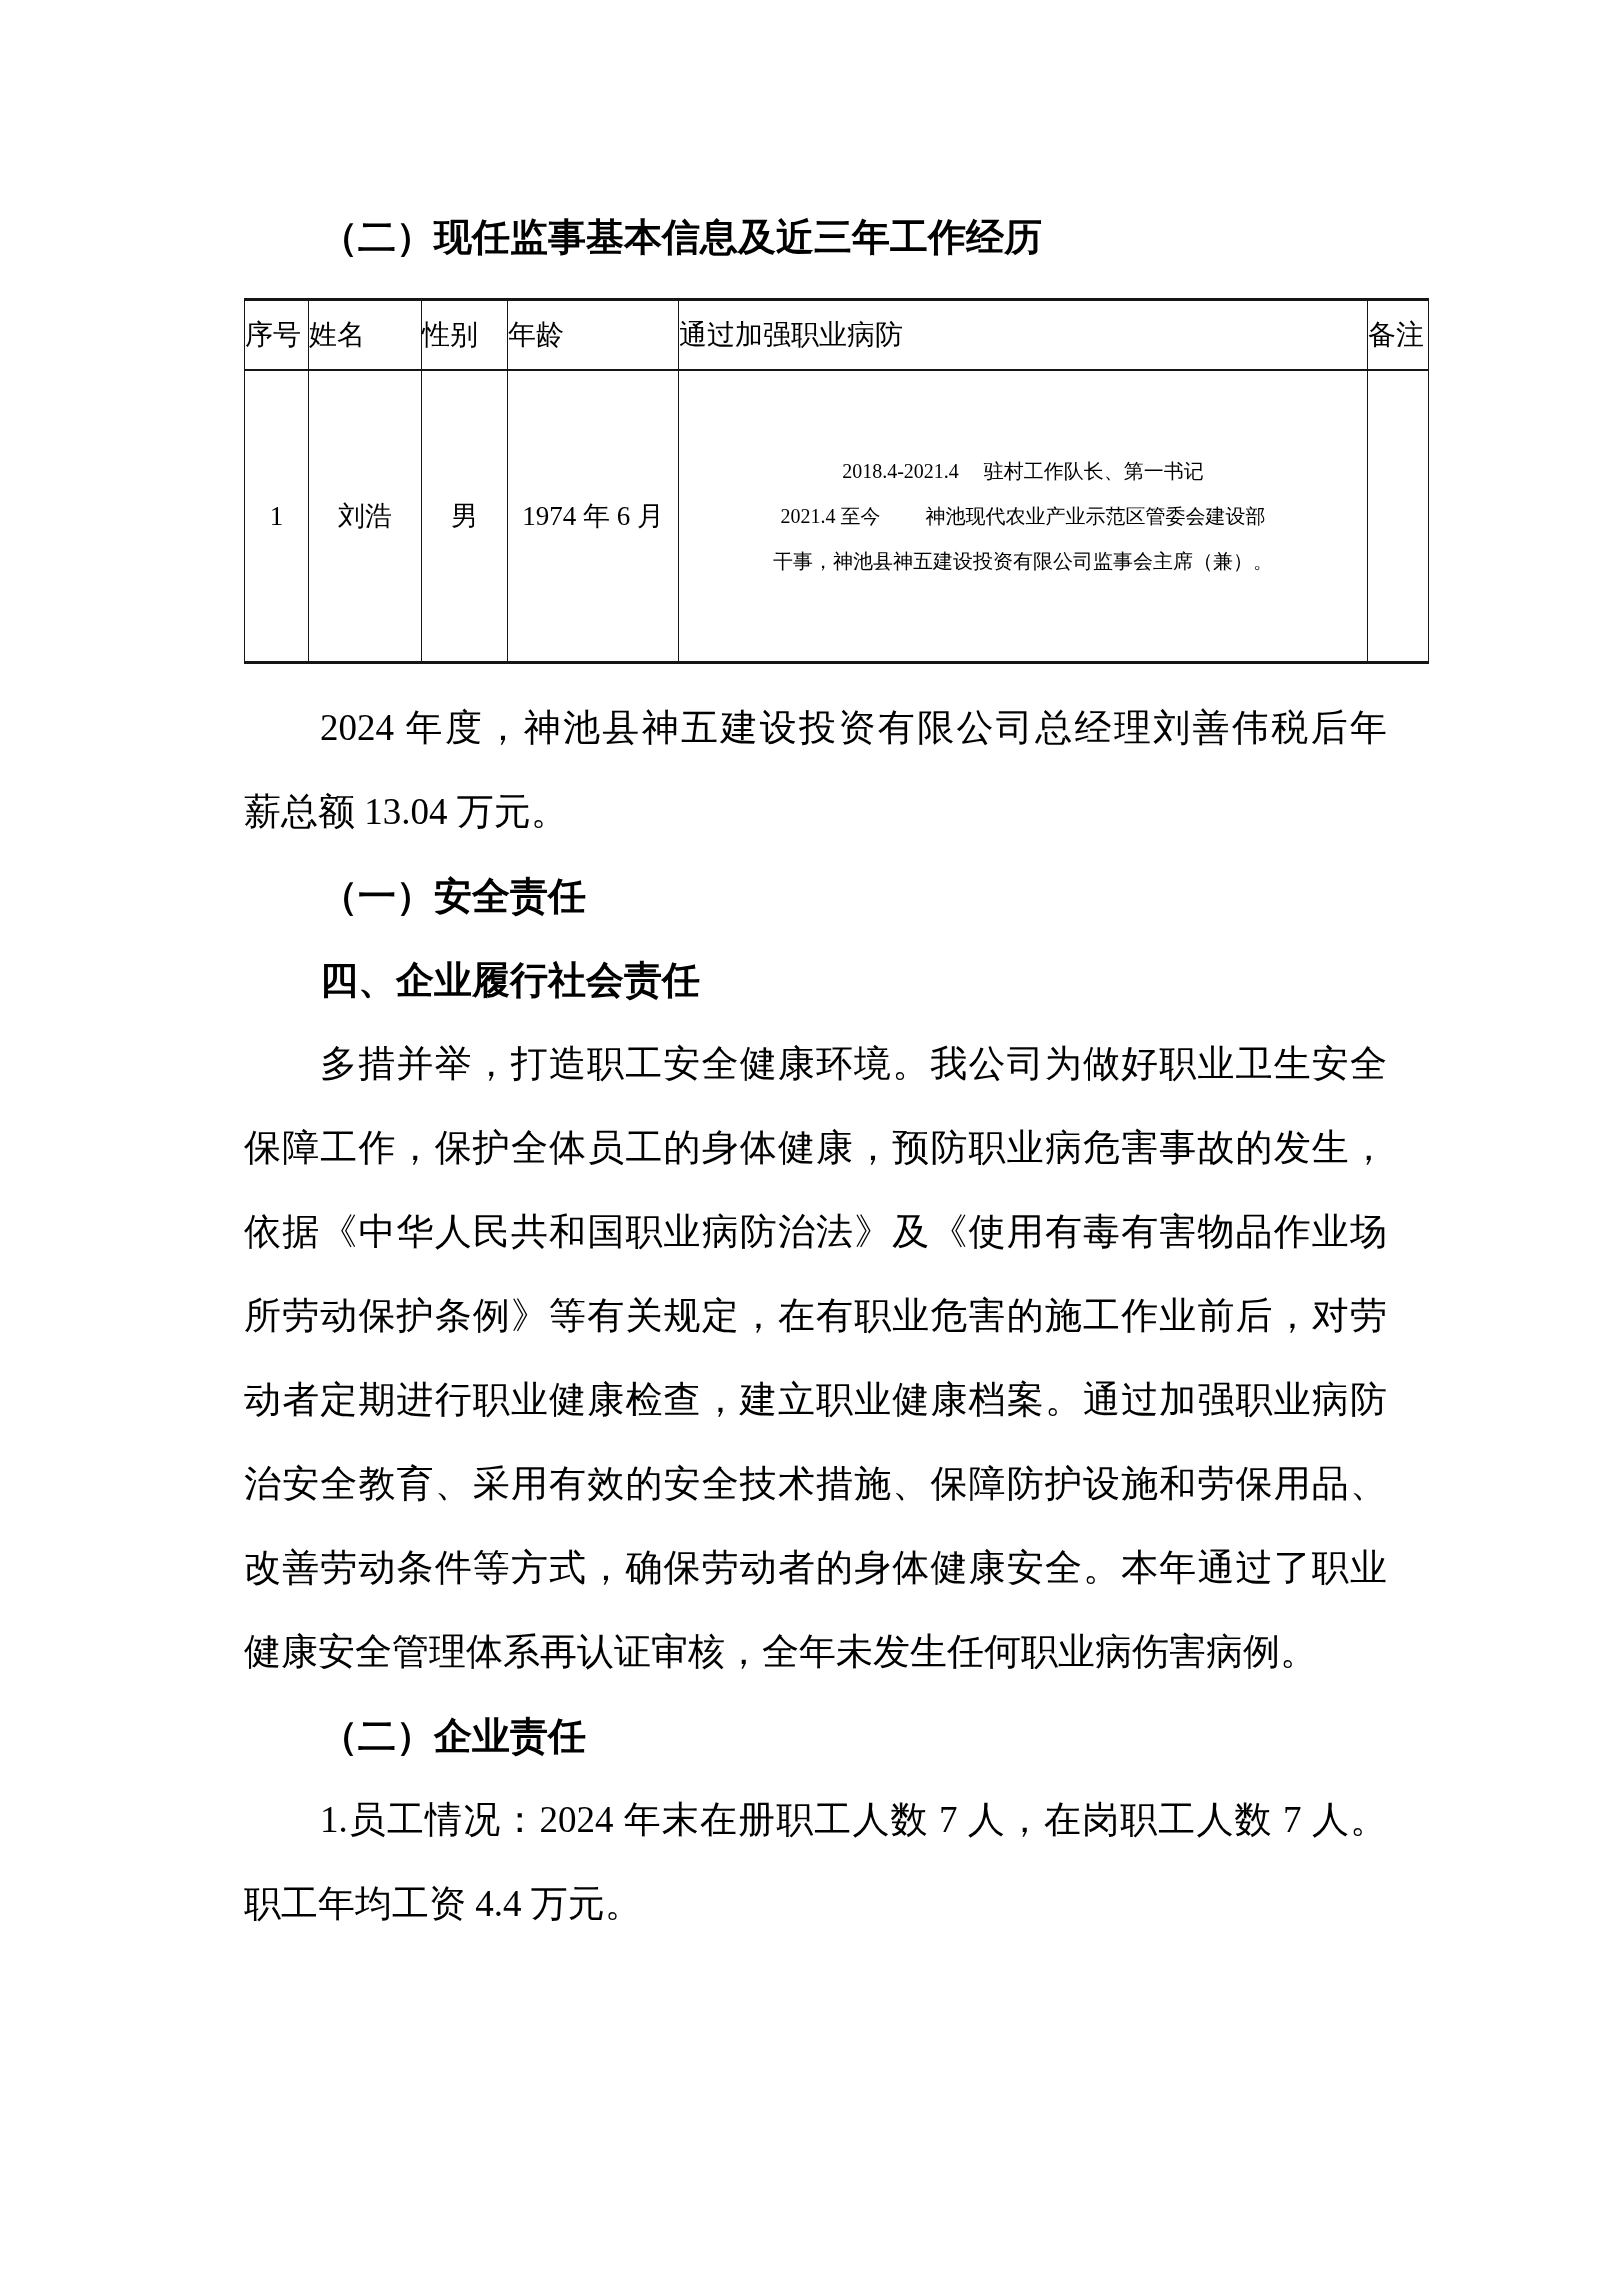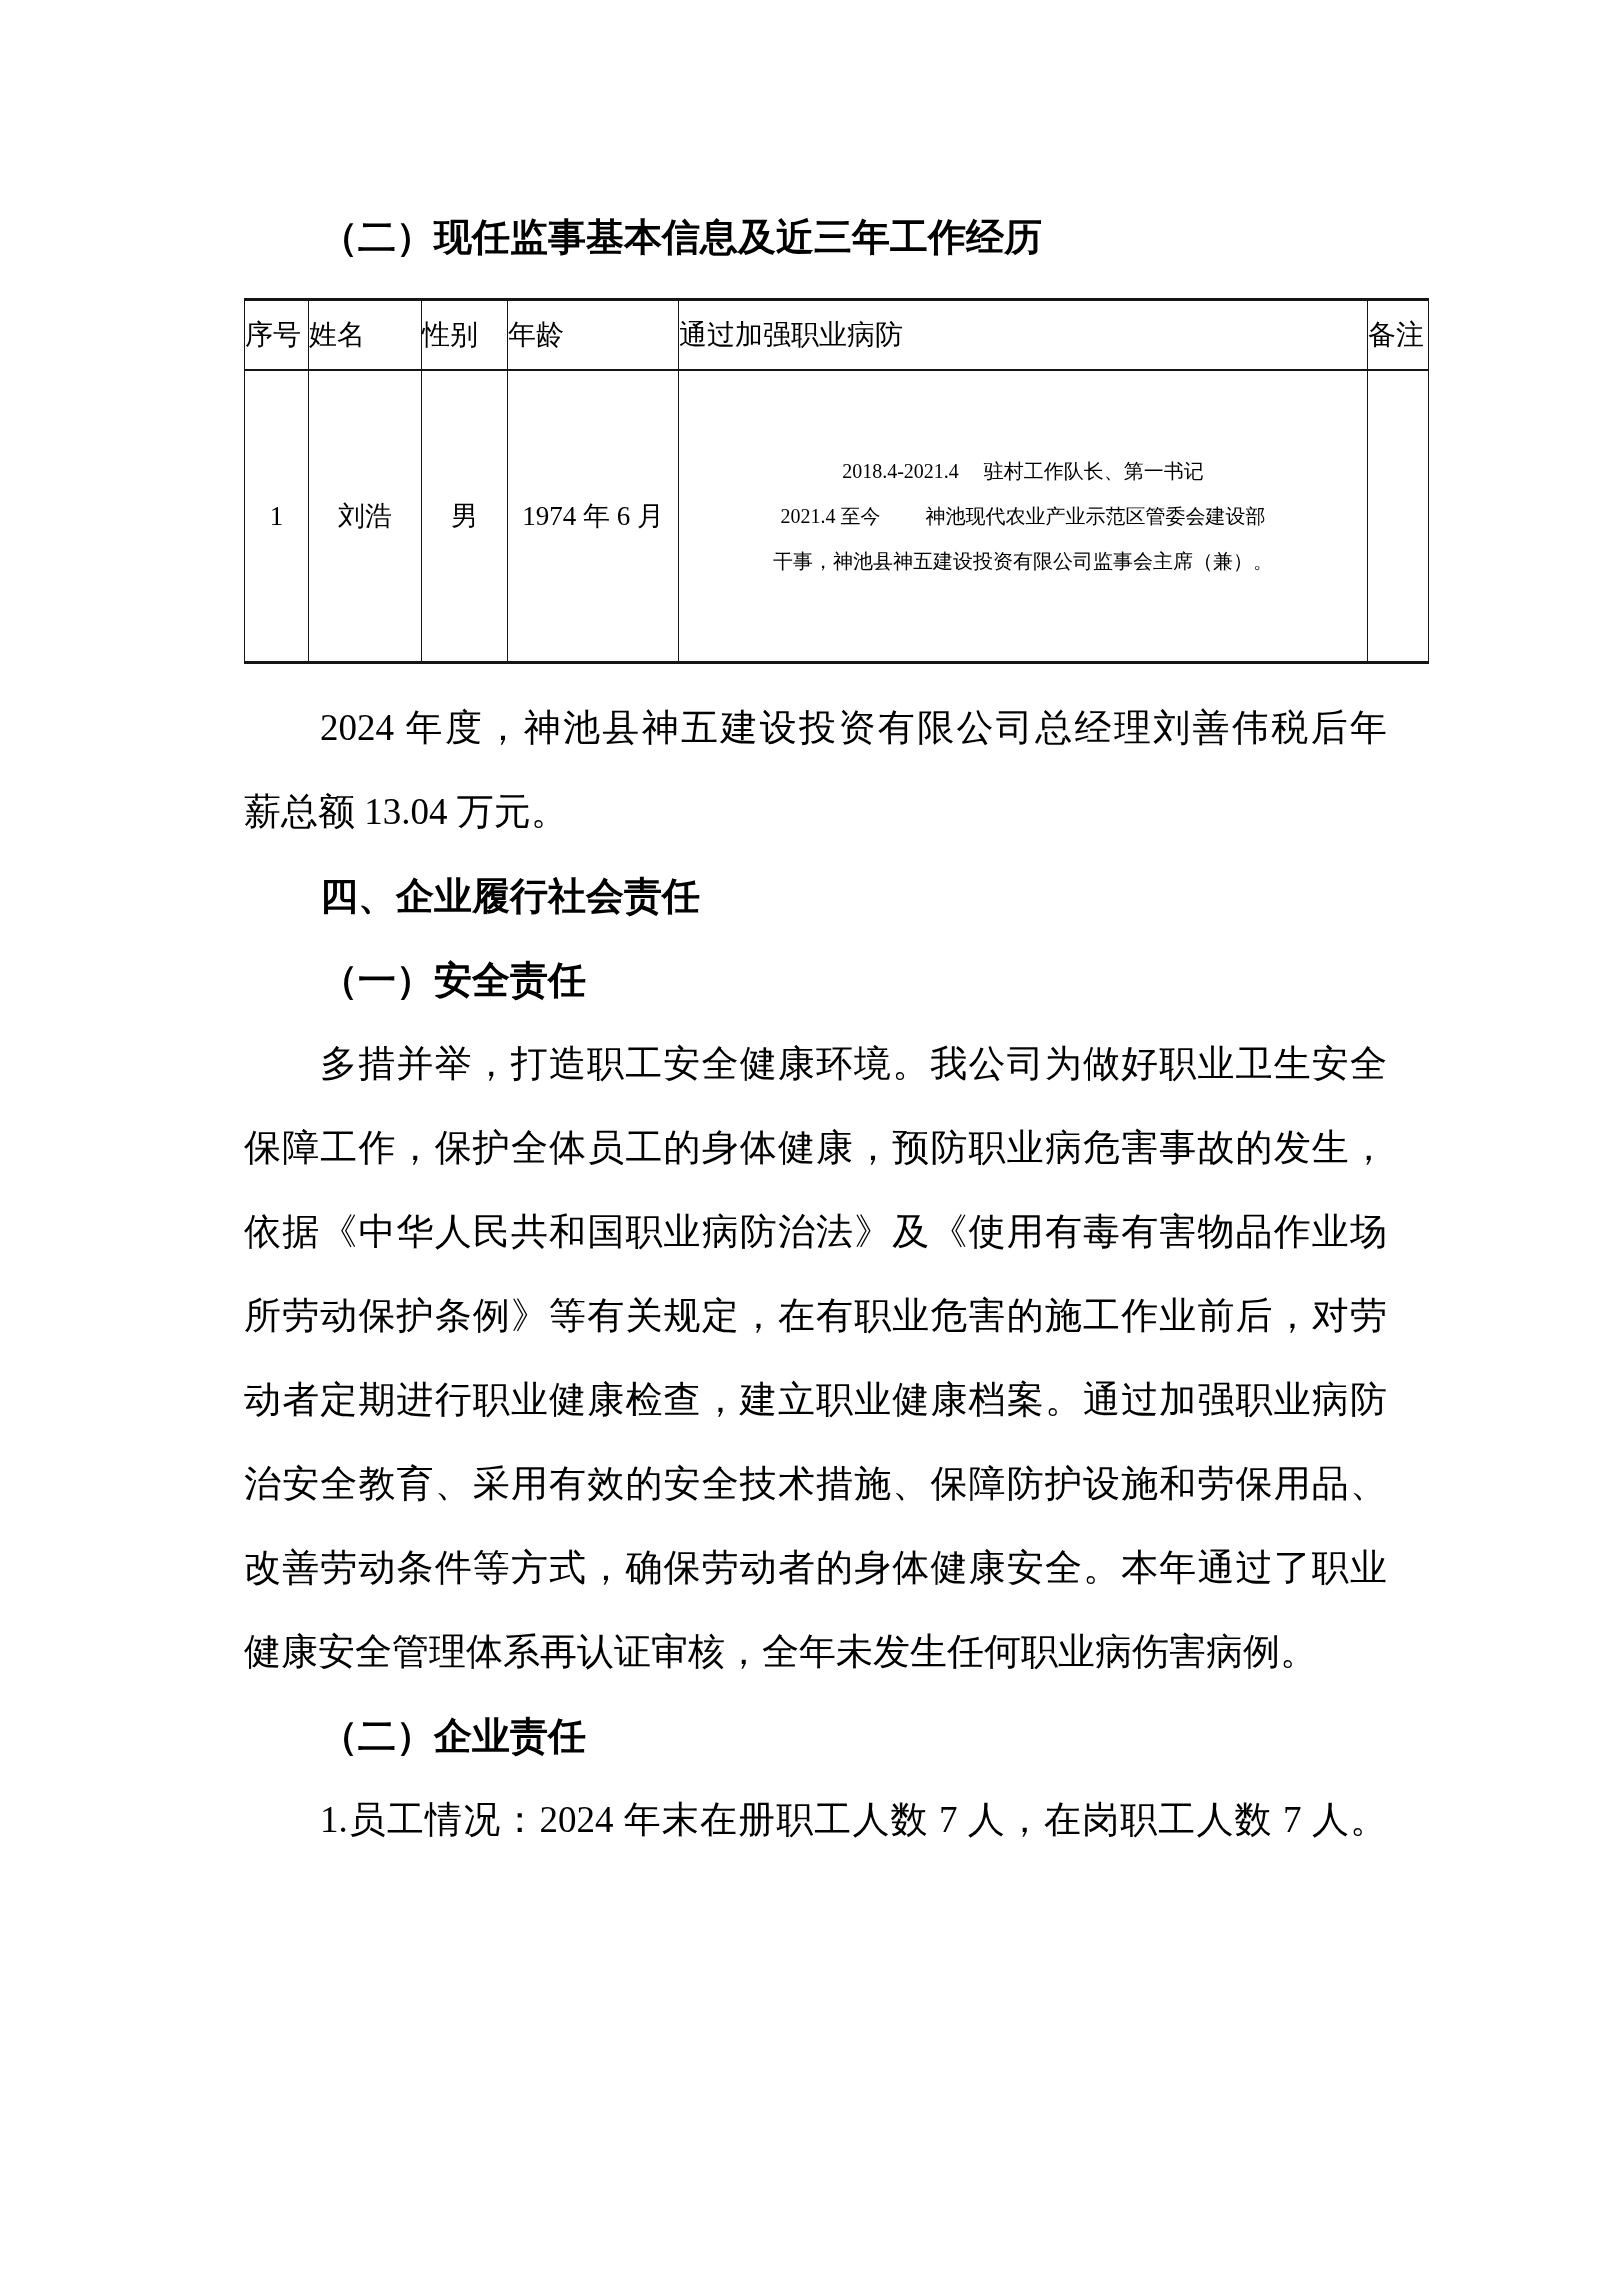--- a/index.html
+++ b/index.html
@@ -127,36 +127,37 @@
         </tr>
       </tbody>
     </table>
 
 
     <div>
       <div class="bodyline fill indent">2024 年度，神池县神五建设投资有限公司总经理刘善伟税后年</div>
       <div class="bodyline end">薪总额 13.04 万元。</div>
     </div>
 
+    <div class="h">（一）安全责任</div>
+
     <div class="h">四、企业履行社会责任</div>
-
-    <div class="h">（一）安全责任</div>
 
     <div>
       <div class="bodyline fill indent">多措并举，打造职工安全健康环境。我公司为做好职业卫生安全</div>
       <div class="bodyline fill">保障工作，保护全体员工的身体健康，预防职业病危害事故的发生，</div>
       <div class="bodyline fill">依据《中华人民共和国职业病防治法》及《使用有毒有害物品作业场</div>
       <div class="bodyline fill">所劳动保护条例》等有关规定，在有职业危害的施工作业前后，对劳</div>
       <div class="bodyline fill">动者定期进行职业健康检查，建立职业健康档案。通过加强职业病防</div>
       <div class="bodyline fill">治安全教育、采用有效的安全技术措施、保障防护设施和劳保用品、</div>
       <div class="bodyline fill">改善劳动条件等方式，确保劳动者的身体健康安全。本年通过了职业</div>
       <div class="bodyline end">健康安全管理体系再认证审核，全年未发生任何职业病伤害病例。</div>
     </div>
 
     <div class="h">（二）企业责任</div>
 
     <div>
       <div class="bodyline fill indent">1.员工情况：2024 年末在册职工人数 7 人，在岗职工人数 7 人。</div>
+      <div class="bodyline end">职工年均工资 4.4 万元。</div>
     </div>
 
   </div>
 </div>
 
 
 </body></html>

